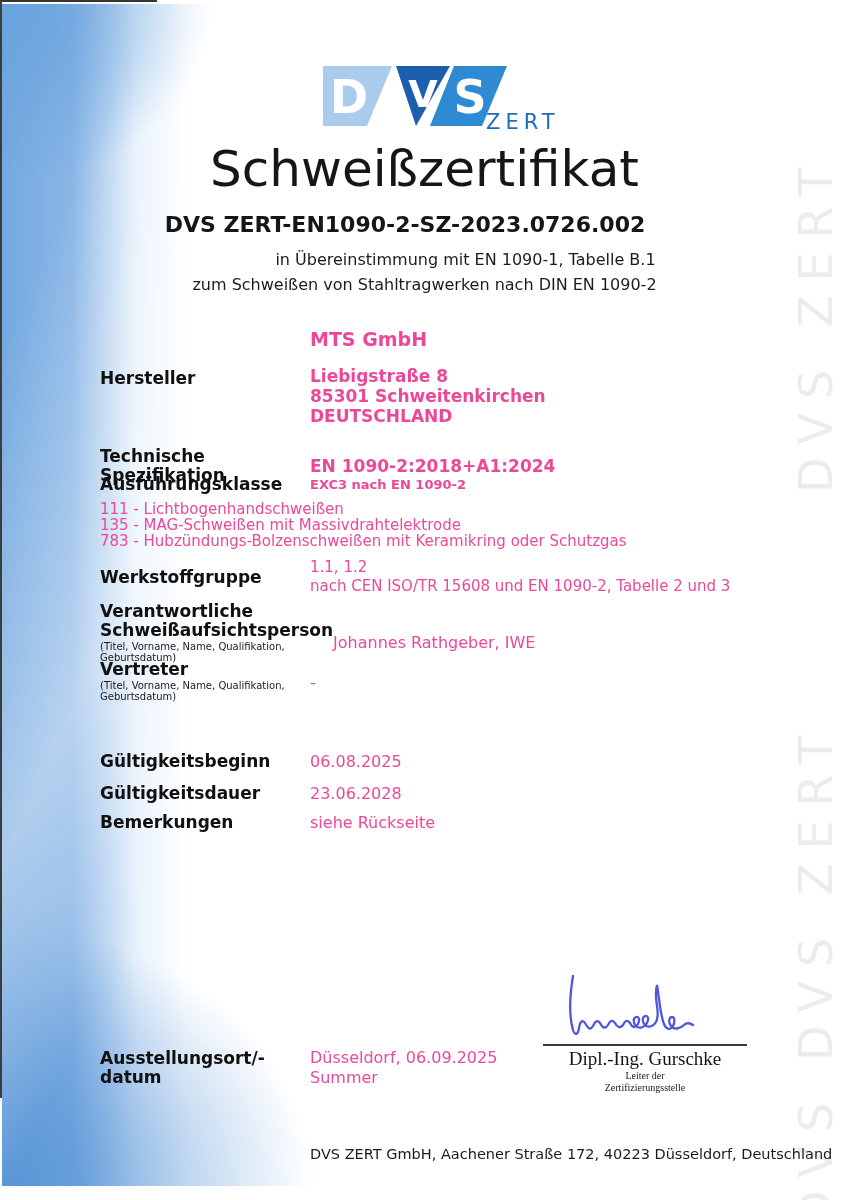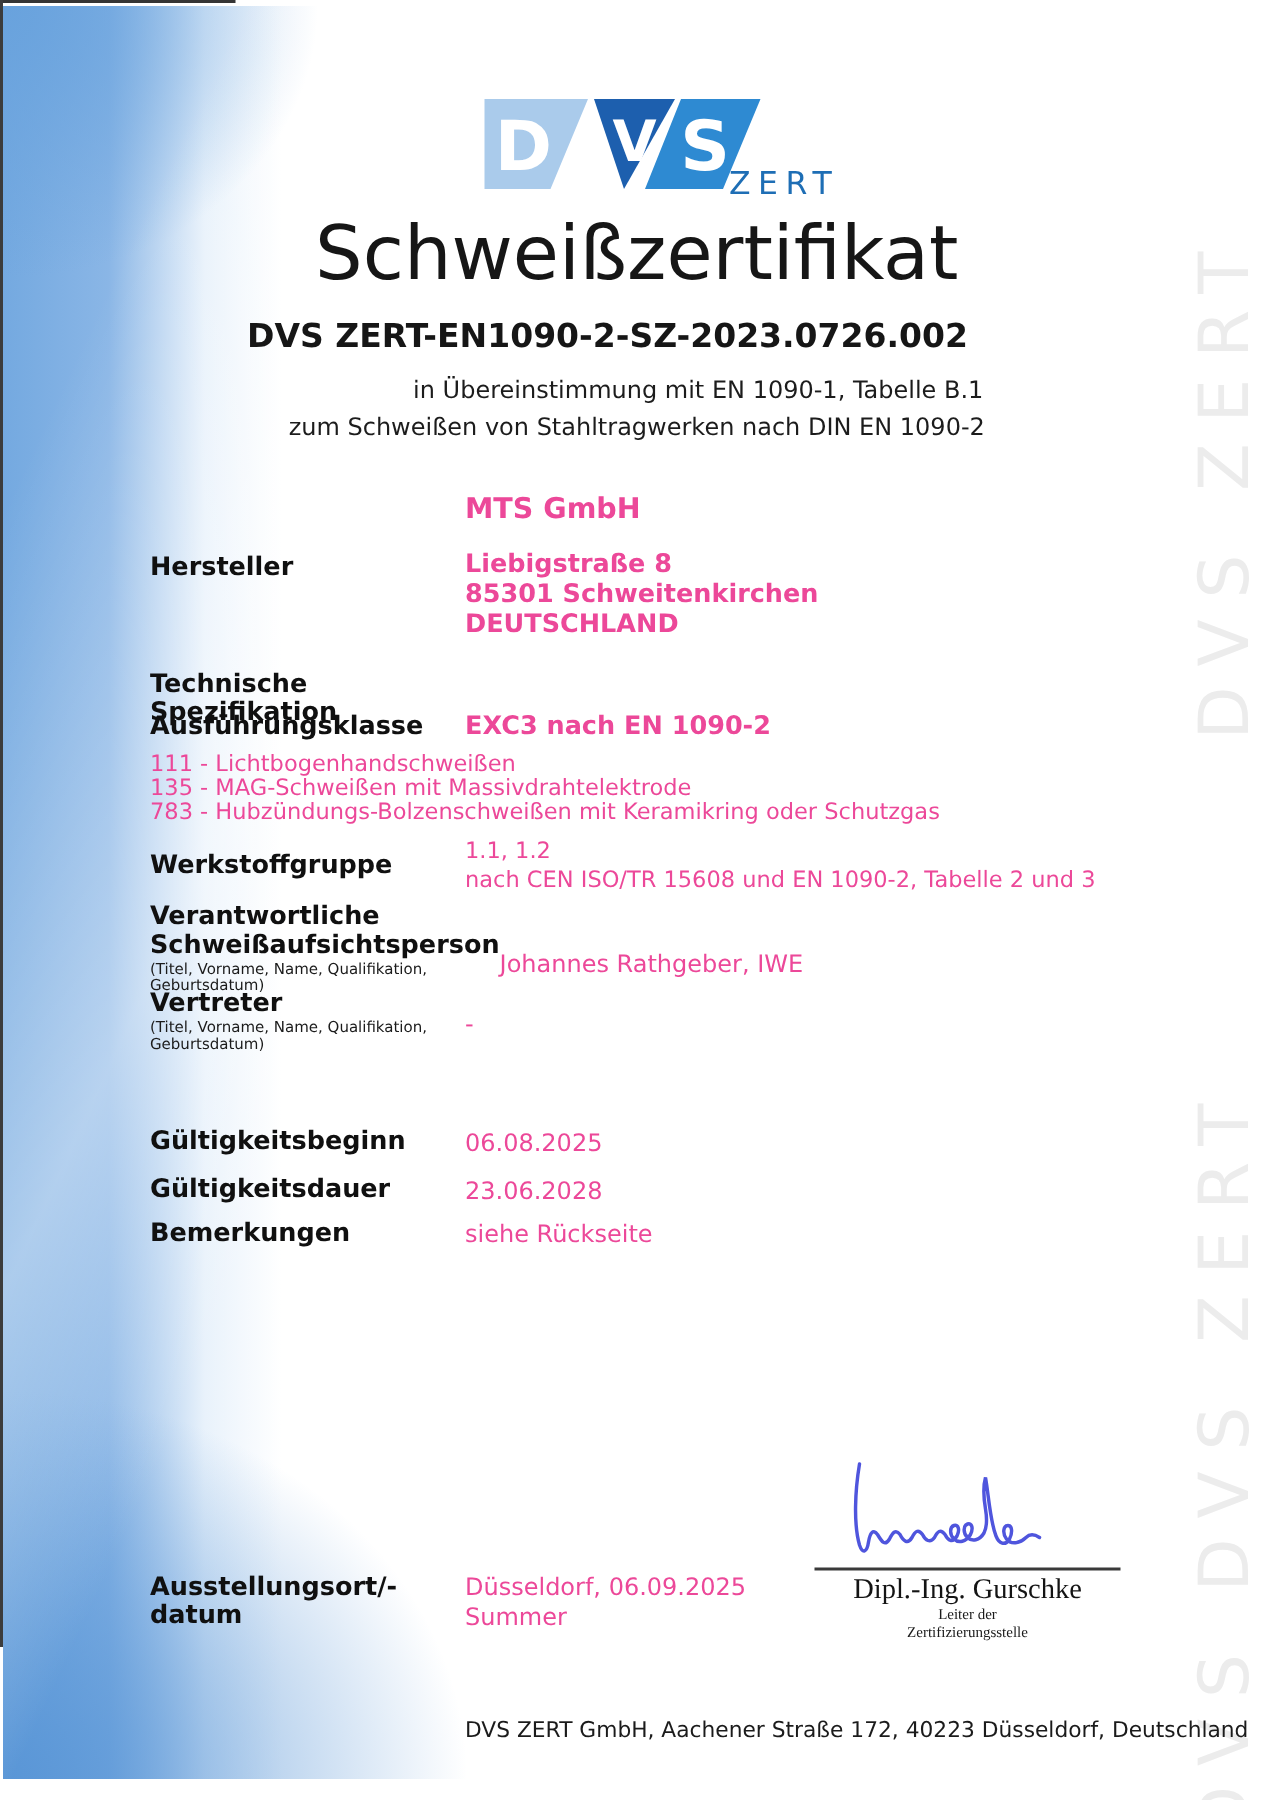--- a/index.html
+++ b/index.html
@@ -99,25 +99,26 @@
       <div class="addr">
         <div>Liebigstraße 8</div>
         <div>85301 Schweitenkirchen</div>
         <div>DEUTSCHLAND</div>
       </div>
     </div>
   </div>
 
   <div class="row" style="top:447px;">
     <div class="lbl">Technische Spezifikation</div>
+    <div class="val bold nowrap" style="font-size:17px;">EN 1090-2:2018+A1:2024</div>
   </div>
 
   <div class="row" style="top:475px;">
     <div class="lbl">Ausführungsklasse</div>
-    <div class="val bold nowrap" style="font-size:17px;">EXC3 nach EN 1090-2</div>
+    <div class="val bold nowrap" style="font-size:13px;">EXC3 nach EN 1090-2</div>
   </div>
 
   <div class="row" style="top:501px;">
     <div class="val small">
       <div>111 - Lichtbogenhandschweißen</div>
       <div>135 - MAG-Schweißen mit Massivdrahtelektrode</div>
       <div>783 - Hubzündungs-Bolzenschweißen mit Keramikring oder Schutzgas</div>
     </div>
   </div>
 

